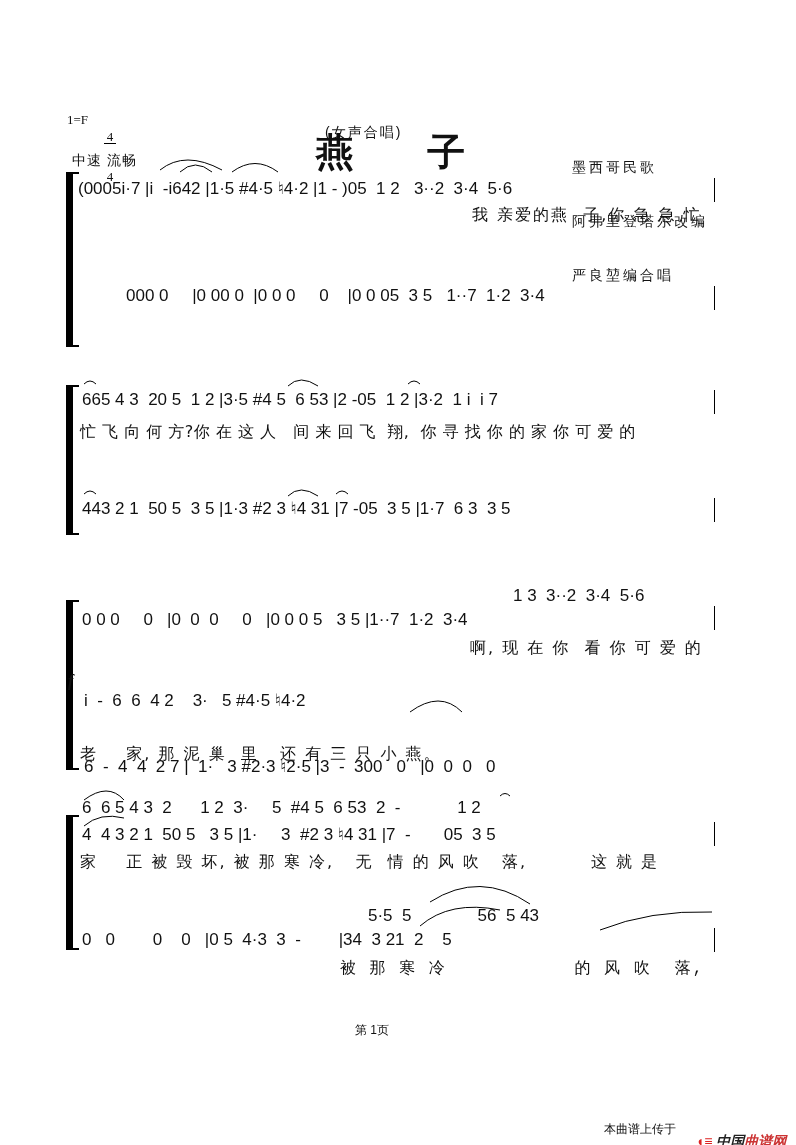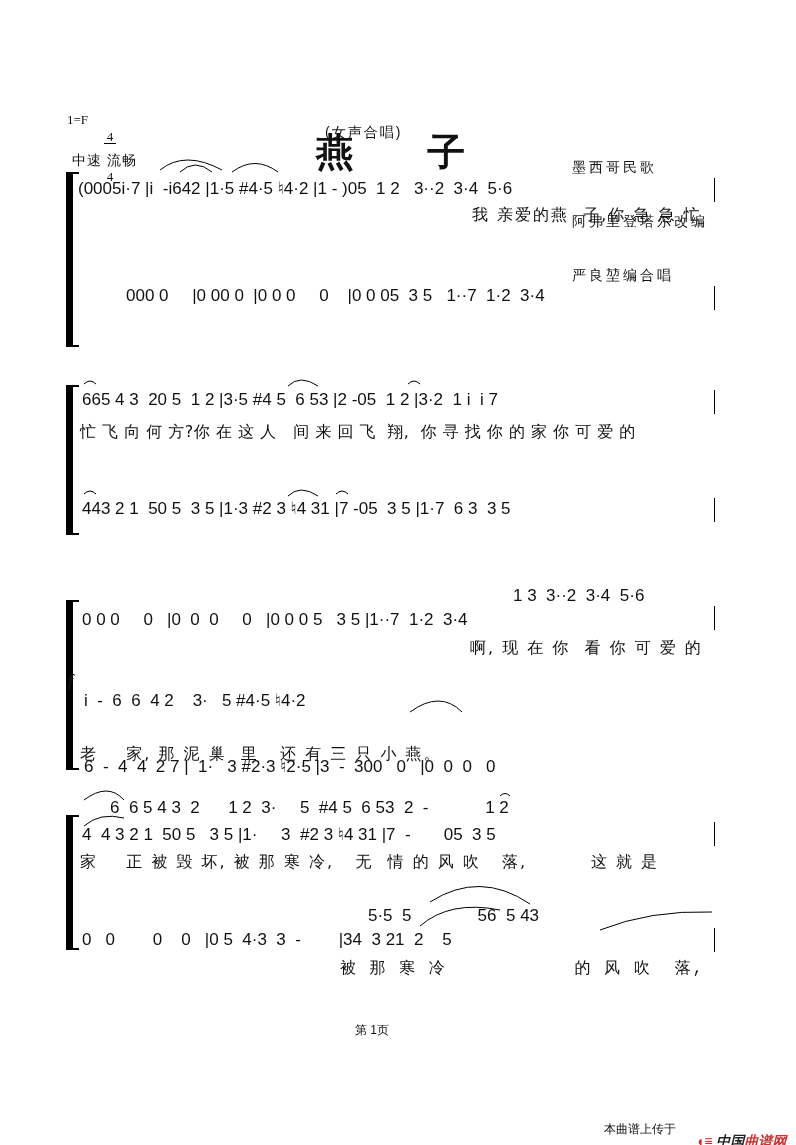--- a/index.html
+++ b/index.html
@@ -66,21 +66,21 @@
 <div class="abs line" style="left:82px;top:610px;">0 0 0     0   |0  0  0     0   |0 0 0 5   3 5 |1··7  1·2  3·4</div>
 <div class="abs lyric" style="left:470px;top:638px;">啊, 现 在 你  看 你 可 爱 的</div>
 <div class="barline" style="left:714px;top:606px;height:24px;"></div>
 
 <div class="abs dyn" style="left:68px;top:672px;">f</div>
 <div class="abs line" style="left:84px;top:690px;">i  -  6  6  4 2    3·   5 #4·5 ♮4·2</div>
 <div class="abs line" style="left:84px;top:716px;margin-top:40px;">6  -  4  4  2 7 |  1·   3 #2·3 ♮2·5 |3  -  300   0   |0  0  0   0</div>
 <div class="abs lyric" style="left:80px;top:744px;">老    家, 那 泥 巢  里   还 有 三 只 小 燕。</div>
 
 <div class="bracket" style="top:815px;height:135px;"></div>
-<div class="abs line" style="left:82px;top:798px;margin-left:28px;">6  6 5 4 3  2      1 2  3·     5  #4 5  6 53  2  -            1 2</div>
+<div class="abs line" style="left:82px;top:798px;">6  6 5 4 3  2      1 2  3·     5  #4 5  6 53  2  -            1 2</div>
 <div class="abs line" style="left:82px;top:824px;">4  4 3 2 1  50 5   3 5 |1·     3  #2 3 ♮4 31 |7  -       05  3 5</div>
 <div class="abs lyric" style="left:80px;top:852px;">家    正 被 毁 坏, 被 那 寒 冷,   无  情 的 风 吹   落,         这 就 是</div>
 <div class="barline" style="left:714px;top:822px;height:24px;"></div>
 
 <div class="abs line" style="left:368px;top:906px;">5·5  5              56  5 43</div>
 <div class="abs line" style="left:82px;top:930px;">0   0        0    0   |0 5  4·3  3  -        |34  3 21  2    5</div>
 <div class="abs lyric" style="left:340px;top:958px;font-family:Liberation Mono, monospace;">被 那 寒 冷           的 风 吹  落,</div>
 <div class="barline" style="left:714px;top:928px;height:24px;"></div>
 
 <svg class="slurs" width="796" height="1145">

